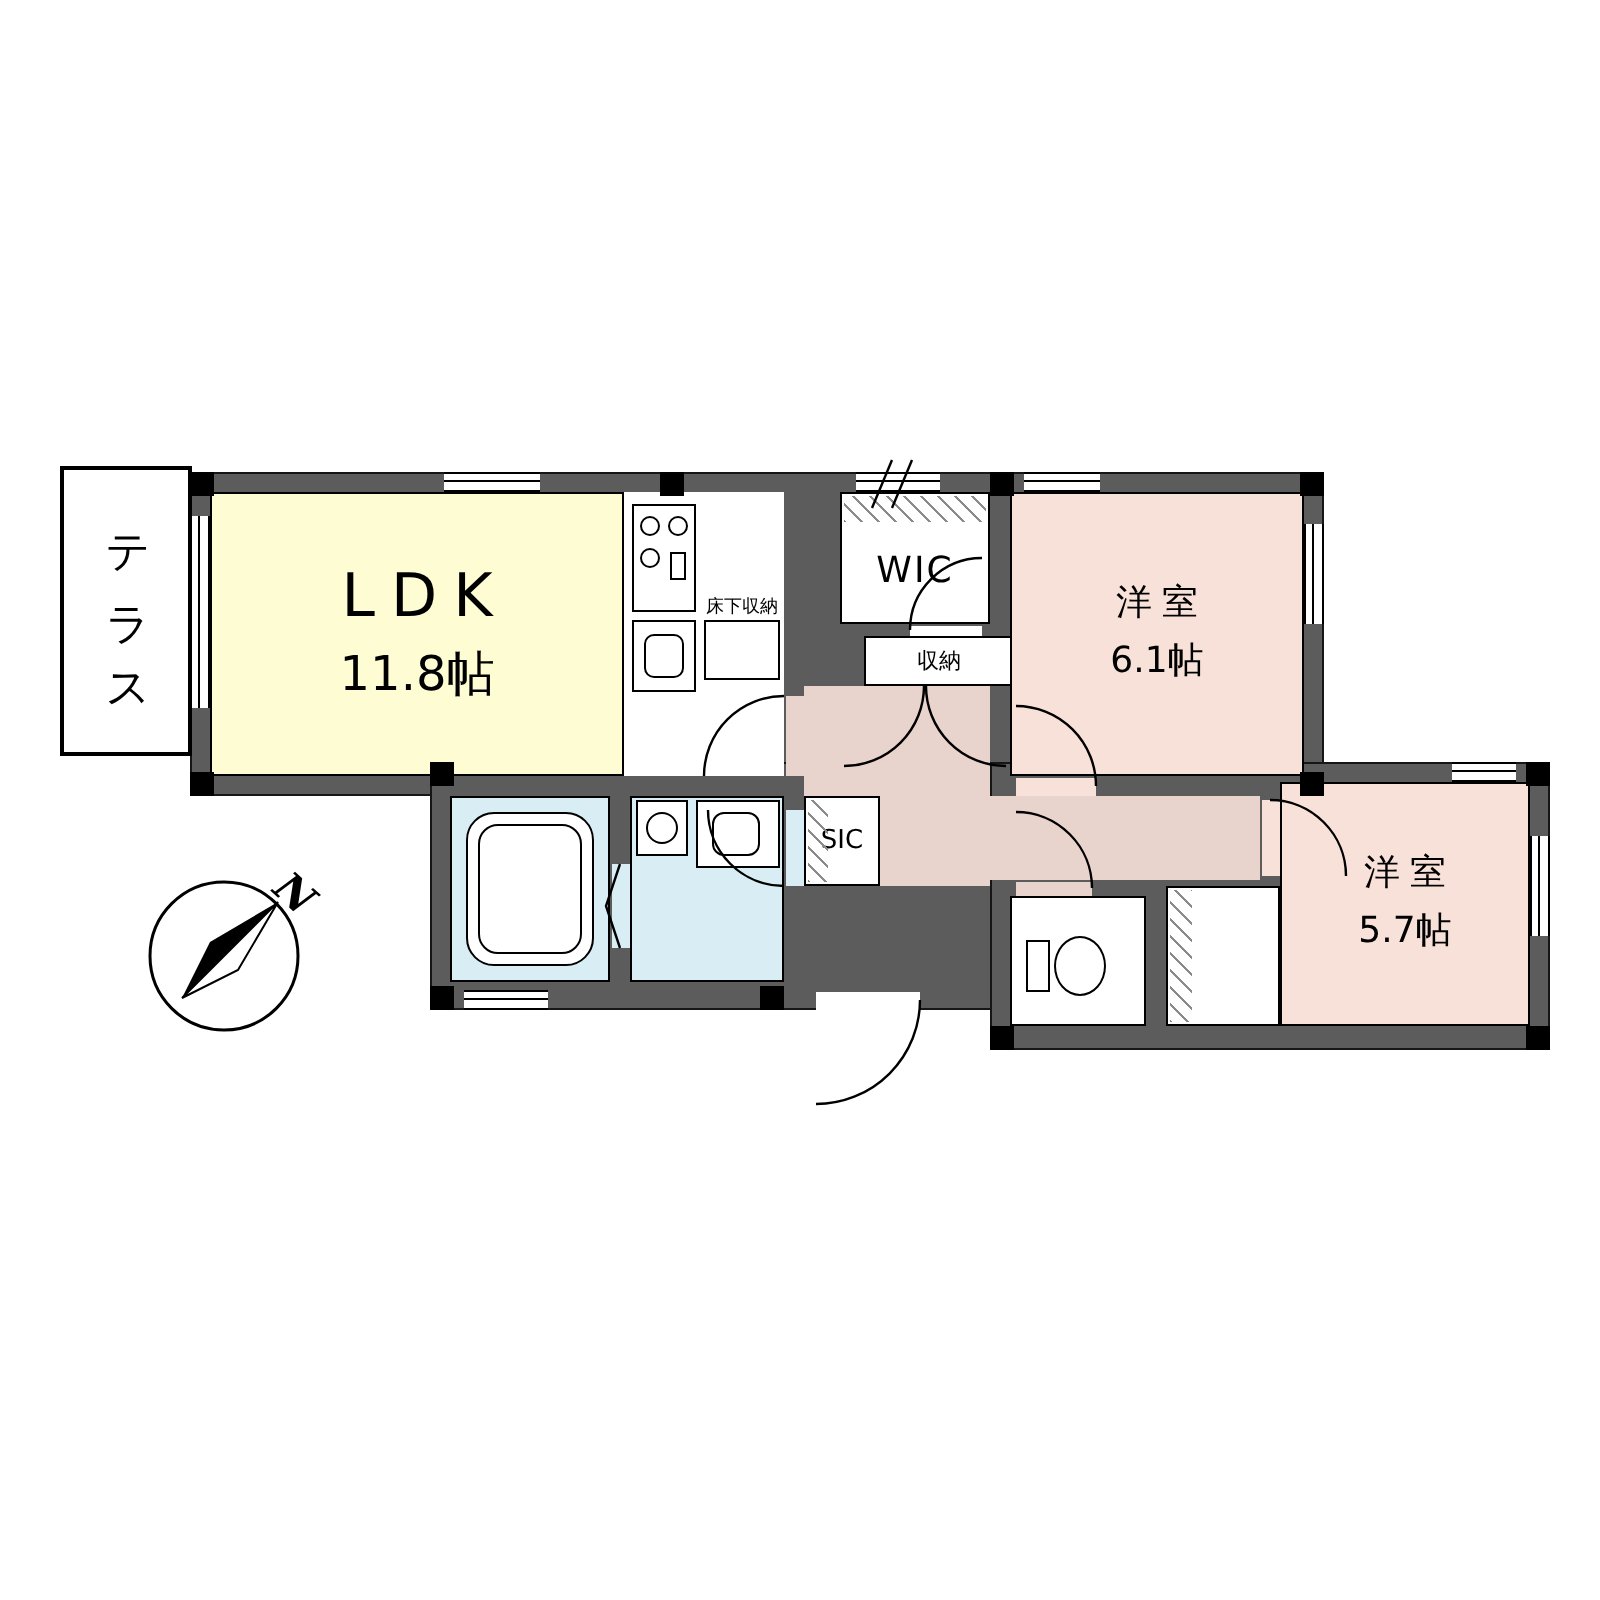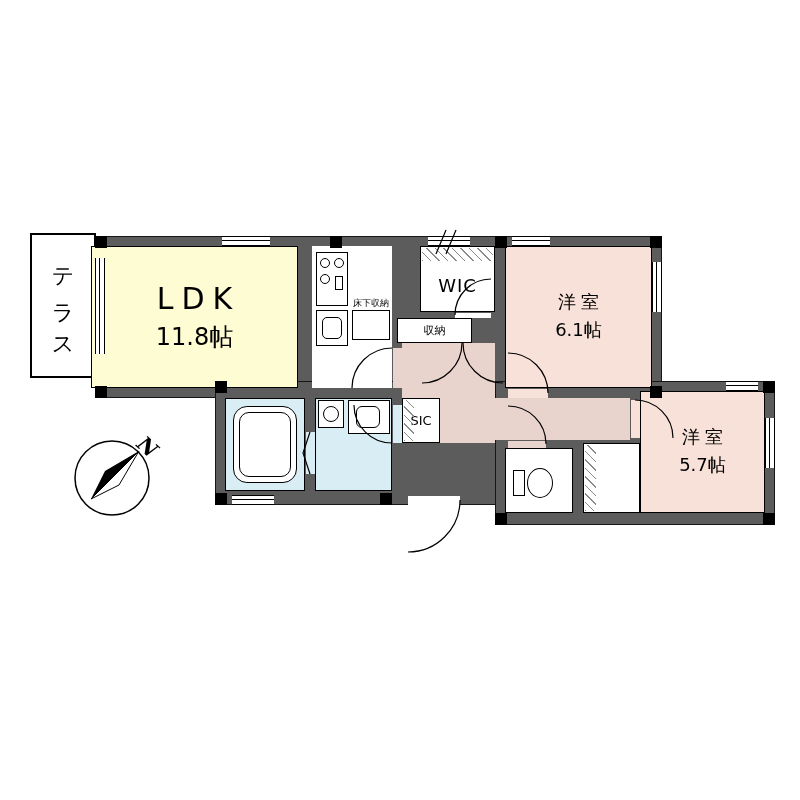--- a/index.html
+++ b/index.html
@@ -42,33 +42,33 @@
 <div class="canvas">
 
   <div class="wall" style="left:95px;top:236px;width:567px;height:162px"></div>
   <div class="wall" style="left:215px;top:381px;width:350px;height:124px"></div>
   <div class="wall" style="left:495px;top:381px;width:280px;height:144px"></div>
 
   <div class="room terrace" style="left:30px;top:233px;width:66px;height:145px">
     <span class="jp-v">テラス</span>
   </div>
 
-  <div class="room ldk-fill bordered" style="left:91px;top:246px;width:207px;height:142px">
+  <div class="room ldk-fill bordered" style="left:105px;top:246px;width:207px;height:142px">
     <span class="main-lbl">LDK</span>
     <span class="size-lbl">11.8帖</span>
   </div>
 
   <div class="room white-fill" style="left:312px;top:246px;width:80px;height:142px"></div>
 
   <div class="room white-fill bordered" style="left:420px;top:246px;width:75px;height:66px;padding-top:12px">
     <span class="wic-lbl">WIC</span>
   </div>
   <div class="hatch" style="left:422px;top:248px;width:71px;height:13px"></div>
 
-  <div class="room white-fill bordered" style="left:397px;top:318px;width:75px;height:25px">
+  <div class="room white-fill bordered" style="left:432px;top:318px;width:75px;height:25px">
     <span class="closet-lbl">収納</span>
   </div>
 
   <div class="room bed-fill bordered" style="left:505px;top:246px;width:147px;height:142px">
     <span class="room-lbl">洋室</span>
     <span class="size-lbl-sm">6.1帖</span>
   </div>
 
   <div class="room hall-fill" style="left:402px;top:343px;width:93px;height:55px"></div>
   <div class="room hall-fill" style="left:440px;top:398px;width:55px;height:45px"></div>

